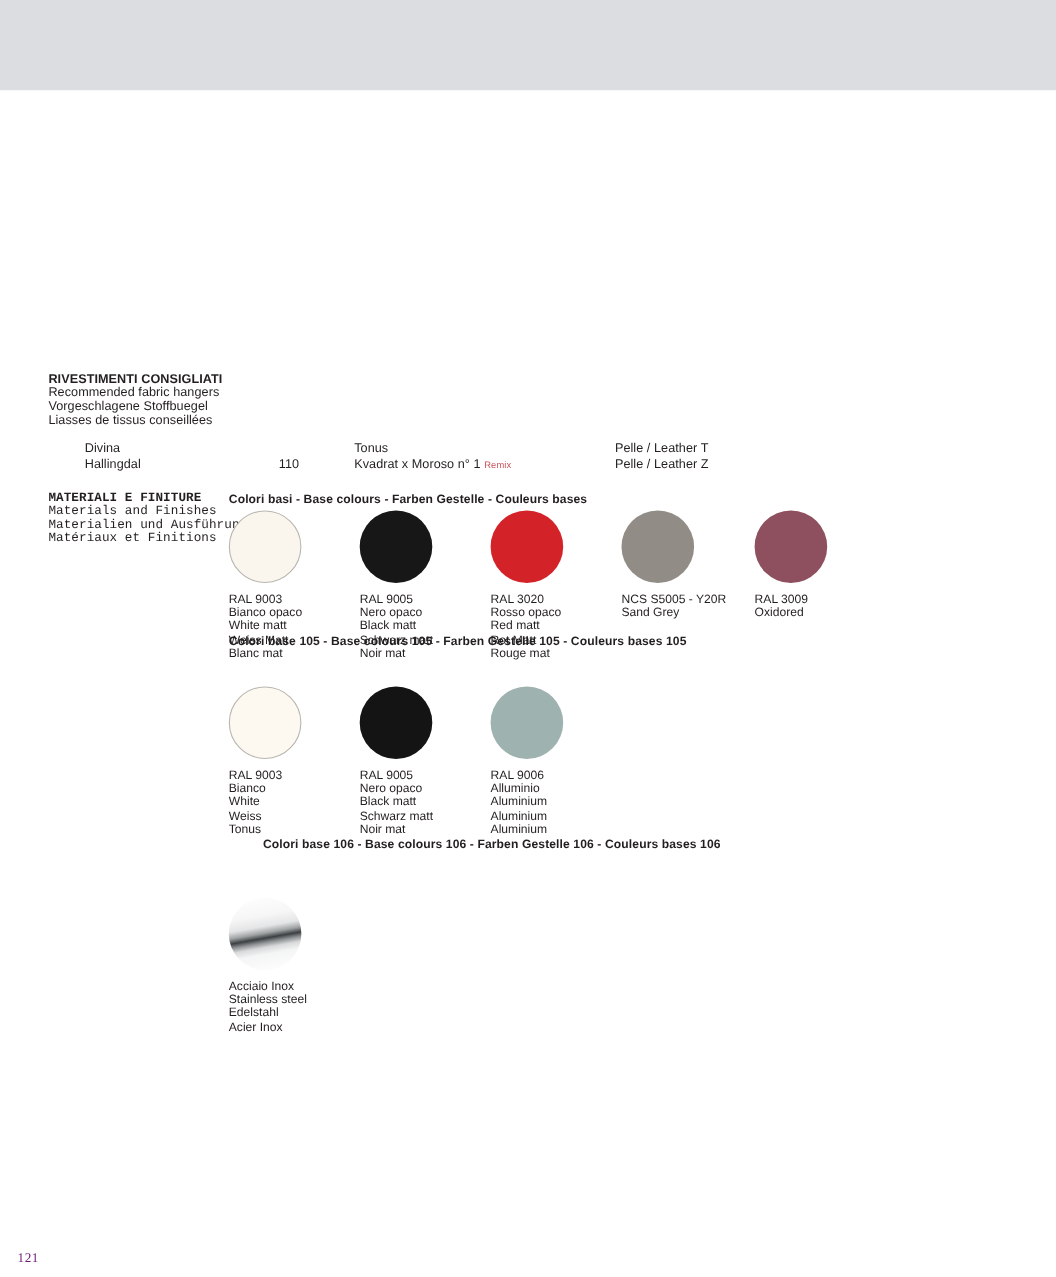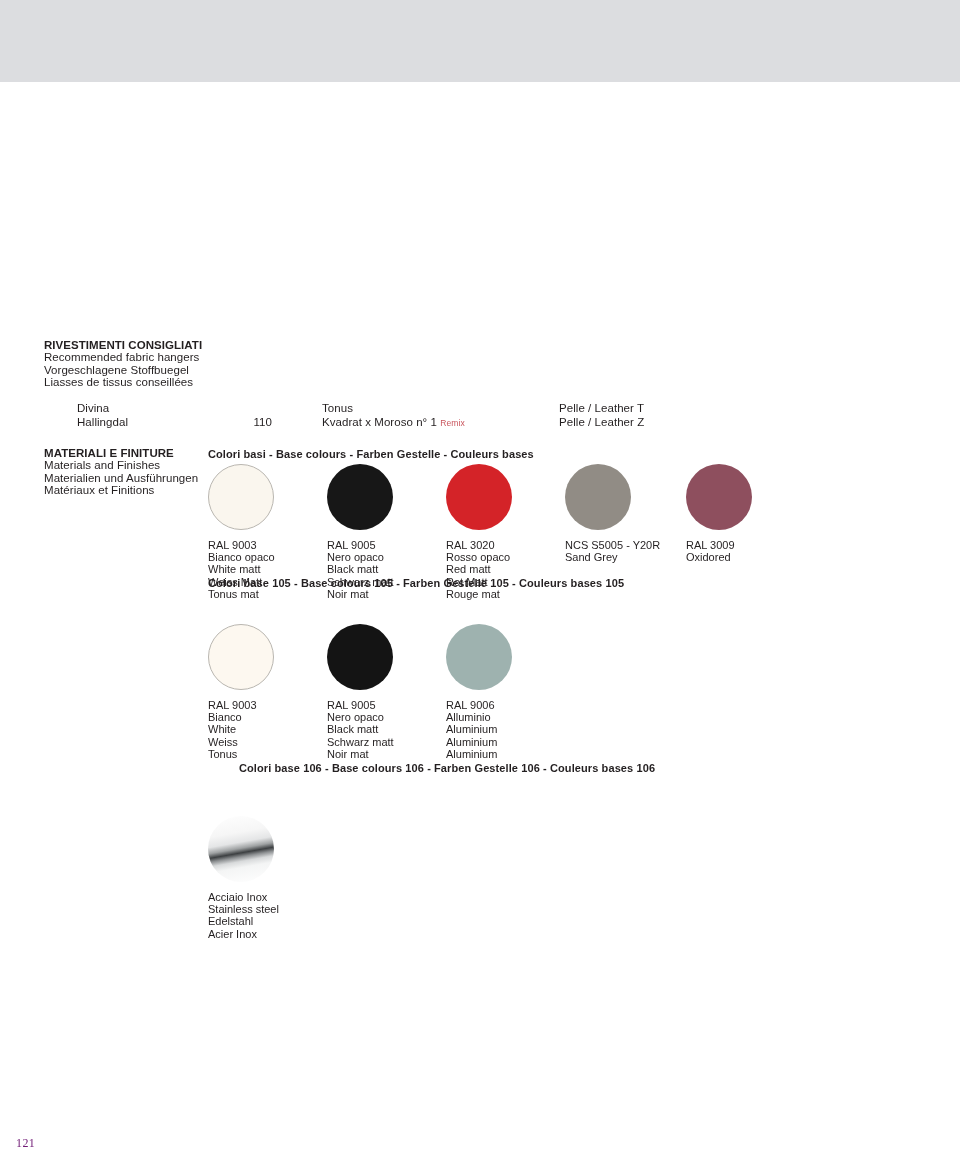--- a/index.html
+++ b/index.html
@@ -64,21 +64,21 @@
     font-size: 8.5px;
     letter-spacing: 0.1px;
   }
 
   
   #materiali-block {
     position: absolute;
     left: 44px;
     top: 447px;
   }
-  #materiali-block .line { display: block; }
+  #materiali-block .line { display: block; font-family: Liberation Mono, monospace; }
 
   
   .group-heading {
     position: absolute;
     font-size: 11px;
     font-weight: bold;
     letter-spacing: 0.1px;
     white-space: nowrap;
   }
 
@@ -177,21 +177,21 @@
 
 <div class="swatch-row" style="left:208px; top:464px; width:740px; height:120px;">
 
   <div class="swatch-cell" style="left:0px;">
     <div class="swatch outlined" style="background: rgb(250, 246, 238);"></div>
     <div class="swatch-labels">
       <span class="line">RAL 9003</span>
       <span class="line">Bianco opaco</span>
       <span class="line">White matt</span>
       <span class="line">Weiss Matt</span>
-      <span class="line">Tonus mat</span>
+      <span class="line">Blanc mat</span>
     </div>
   </div>
 
   <div class="swatch-cell" style="left:119px;">
     <div class="swatch" style="background: rgb(23, 23, 23);"></div>
     <div class="swatch-labels">
       <span class="line">RAL 9005</span>
       <span class="line">Nero opaco</span>
       <span class="line">Black matt</span>
       <span class="line">Schwarz matt</span>

